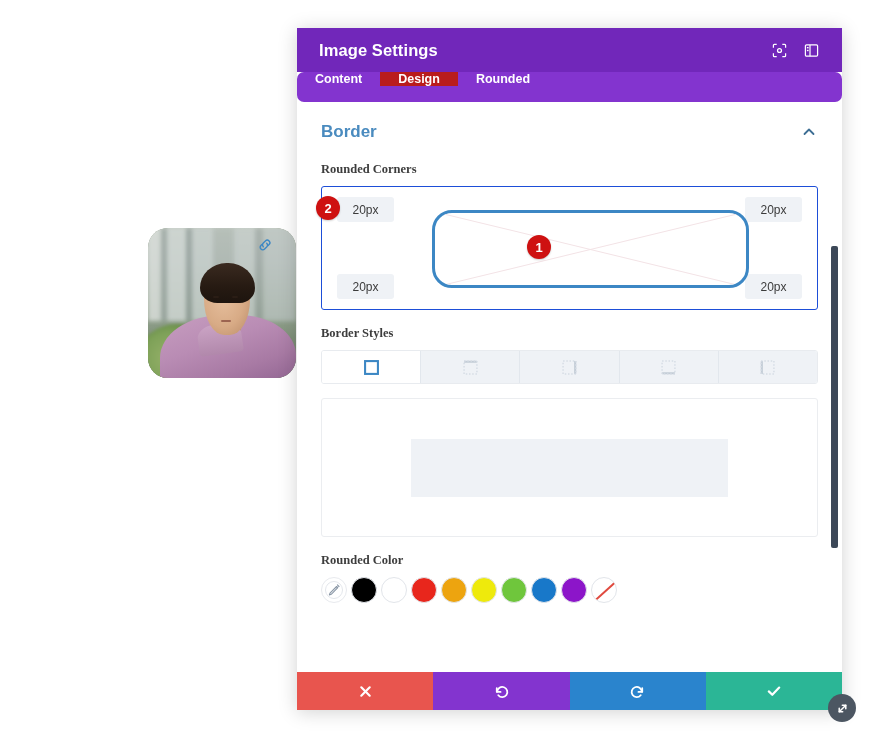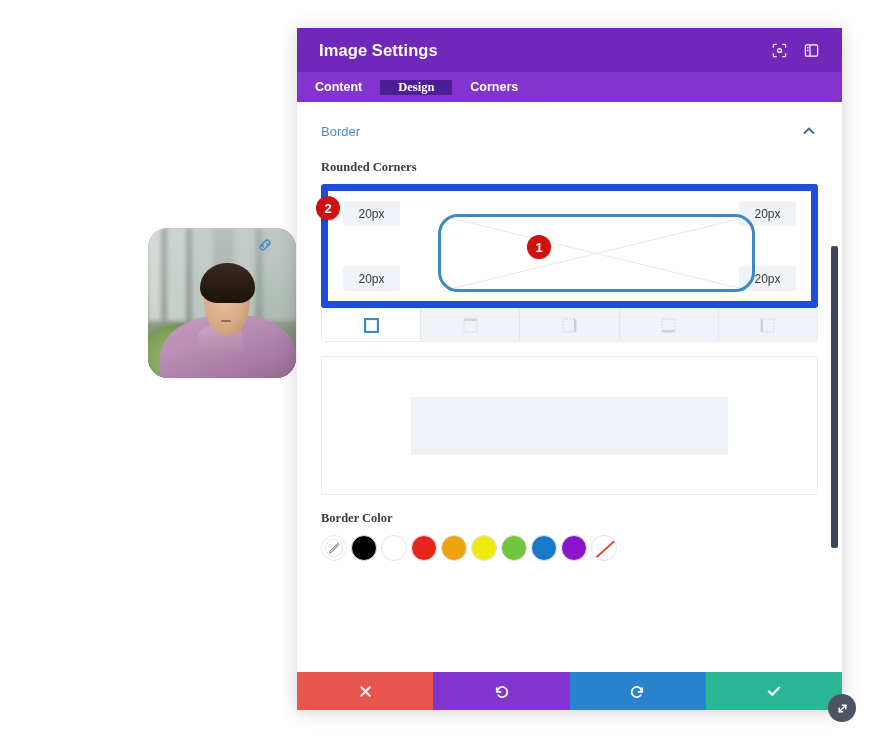--- a/index.html
+++ b/index.html
@@ -110,29 +110,29 @@
     width: 26px; height: 26px;
     display: flex; align-items: center; justify-content: center;
     margin-left: 6px; cursor: pointer;
   }
   .titlebar-icon svg { display: block; }
 
   
   #modal-tabs {
     height: 30px; flex: 0 0 30px;
     background: #8334cf;
-    display: flex; align-items: center;
+    display: flex; align-items: flex-start; border-radius: 7px;
   }
   .tab {
     display: flex; align-items: center;
     padding: 0 18px;
     color: #ffffff; font-size: 12.5px; font-weight: bold;
     cursor: pointer; white-space: nowrap;
   }
-  .tab.active { background: #4c1d95; font-family: Liberation Serif, serif; }
+  .tab.active { background: #b91c1c; }
 
   
   #modal-body {
     flex: 1 1 auto;
     position: relative;
     background: #ffffff;
     overflow: hidden;
   }
   #modal-scroll {
     position: absolute; inset: 0;
@@ -142,36 +142,36 @@
 
   
   #border-section-header {
     display: flex; align-items: center;
     padding: 2px 0 4px 0;
     cursor: pointer;
   }
   #border-section-title {
     flex: 1;
     color: #4a8bbf;
-    font-size: 13px;
-    font-weight: normal;
+    font-size: 17px;
+    font-weight: bold;
   }
   #border-collapse-chevron { width: 18px; height: 18px; }
 
   .field-label {
     font-size: 12.5px;
     color: #3d3d3d;
     font-weight: bold;
     margin: 16px 0 9px 0;
     font-family: Liberation Serif, serif;
   }
 
   
   #rounded-corners-box {
-    border: 7px solid #1d4ed8;
+    border: 1px solid #1d4ed8;
     border-radius: 3px;
     height: 124px;
     position: relative;
     background: #fff;
   }
   .corner-input {
     position: absolute;
     width: 57px; height: 25px;
     background: #eff2f6;
     border-radius: 3px;
@@ -395,21 +395,21 @@
           <line x1="6.4" y1="2" x2="6.4" y2="14"></line>
           <line x1="3.1" y1="5" x2="4.9" y2="5" stroke-width="1.5"></line>
           <line x1="3.1" y1="8" x2="4.9" y2="8" stroke-width="1.5"></line>
         </svg>
       </div>
     </div>
 
     <div id="modal-tabs">
       <div class="tab">Content</div>
       <div class="tab active">Design</div>
-      <div class="tab">Corners</div>
+      <div class="tab">Rounded</div>
     </div>
 
     <div id="modal-body">
       <div id="modal-scroll">
 
         <div id="border-section-header">
           <div id="border-section-title">Border</div>
           <span id="border-collapse-chevron">
             <svg width="18" height="18" viewBox="0 0 18 18" fill="none" stroke="#3d6e94" stroke-width="1.8" stroke-linecap="round" stroke-linejoin="round">
               <polyline points="4.5,11 9,6.5 13.5,11"></polyline>
@@ -424,20 +424,21 @@
           <div class="corner-input tr">20px</div>
           <div class="corner-input bl">20px</div>
           <div class="corner-input br">20px</div>
 
           <div id="corner-preview">
             <div class="diag d1"></div>
             <div class="diag d2"></div>
           </div>
         </div>
 
+        <div class="field-label">Border Styles</div>
 
         <div id="border-styles-row">
           <div class="style-btn active">
             <svg width="17" height="17" viewBox="0 0 18 18" fill="none">
               <rect x="2.2" y="2.2" width="13.6" height="13.6" stroke="#3c87c4" stroke-width="2.2"></rect>
             </svg>
           </div>
           <div class="style-btn">
             <svg width="17" height="17" viewBox="0 0 18 18" fill="none">
               <line x1="2.2" y1="3" x2="15.8" y2="3" stroke="#c3ccd6" stroke-width="2.2"></line>
@@ -463,21 +464,21 @@
             </svg>
           </div>
         </div>
 
         <div id="border-preview-panel">
           <div id="border-preview-inner"></div>
         </div>
 
 
 
-        <div class="field-label">Border Color</div>
+        <div class="field-label">Rounded Color</div>
 
         <div id="border-color-row">
           <div class="swatch picker">
             <div class="arc"></div>
             <svg width="26" height="26" viewBox="0 0 26 26" fill="none" style="position:absolute;inset:0;">
               <path d="M17 8.5l-1.6-1.6M15.8 9.7L9.2 16.3l-1.8.6.6-1.8 6.6-6.6z" stroke="#8b98a7" stroke-width="1.1" stroke-linecap="round" stroke-linejoin="round"></path>
             </svg>
           </div>
           <div class="swatch" style="background:#000000"></div>
           <div class="swatch" style="background:#ffffff"></div>

